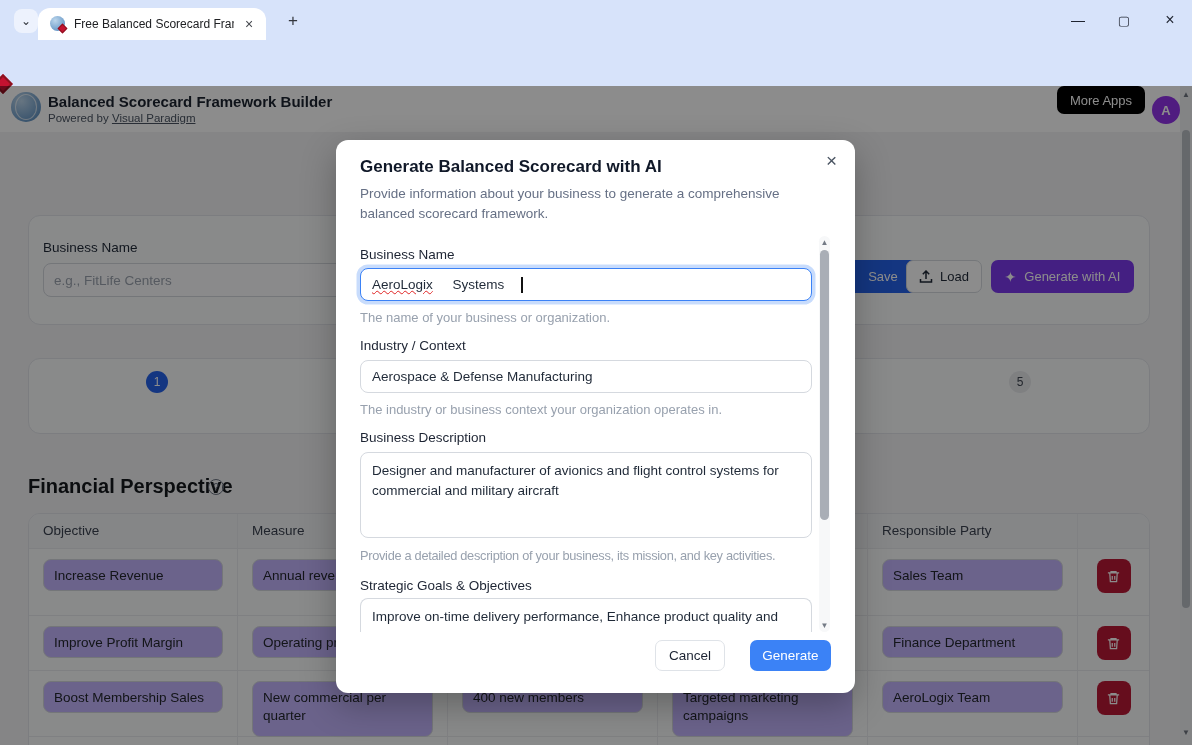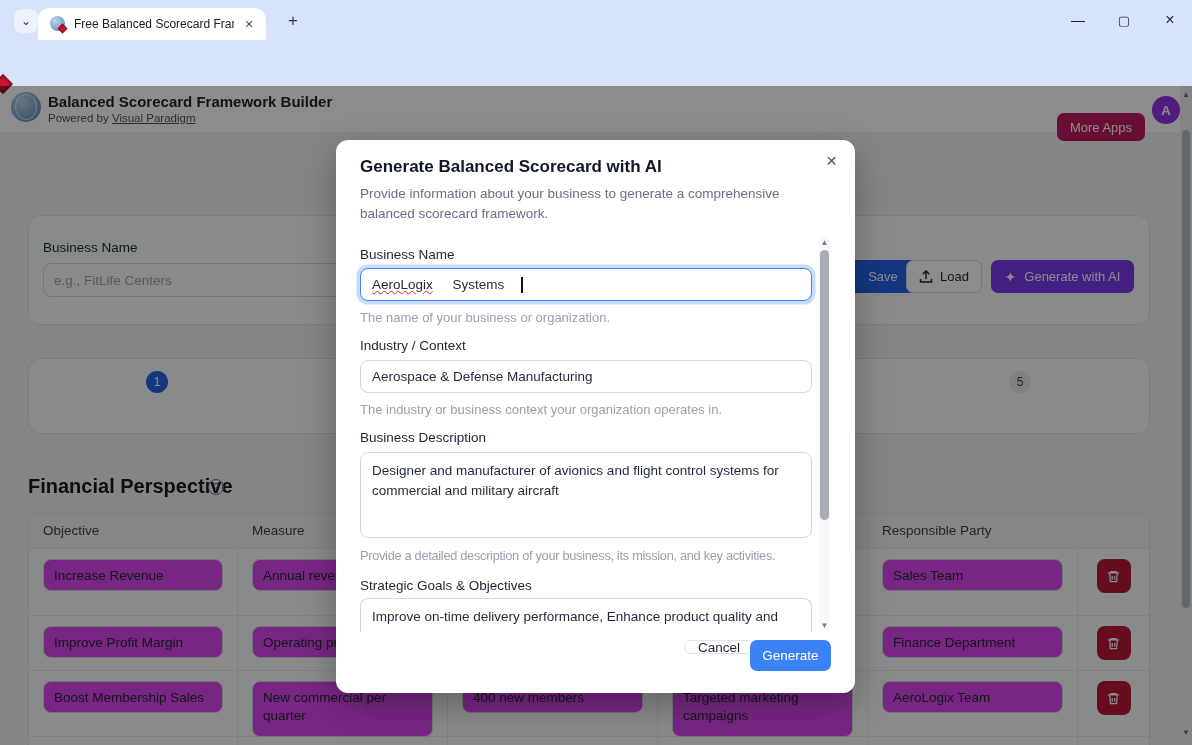--- a/index.html
+++ b/index.html
@@ -56,21 +56,21 @@
   .steplabel { top:402px; font-size:13px; color:#3c434d; white-space:nowrap; transform:translateX(-50%); }
 
   
   .tbl { left:28px; top:513px; width:1122px; height:300px; background:#fafbfc; border:1px solid #e2e4e9; border-radius:12px; overflow:hidden; }
   .trow { display:grid; grid-template-columns:209px 210px 210px 210px 210px 71px; }
   .tcell { border-right:1px solid #e9ebef; padding:10px 14px 0 14px; }
   .tcell:last-child { border-right:none; }
   .thead { height:35px; background:#f2f4f6; border-bottom:1px solid #e7e9ed; }
   .thead .tcell { padding-top:9px; font-size:13.5px; color:#3b4250; }
   .tr { border-bottom:1px solid #e7e9ed; }
-  .cellinput { width:100%; height:32px; border:1px solid #d3d7dd; border-radius:8px; background:#d946ef;
+  .cellinput { width:100%; height:32px; border:1px solid #d3d7dd; border-radius:8px; background:#c4b5fd;
                font-size:13.5px; color:#23272e; padding:7px 10px; line-height:1.35; overflow:hidden; white-space:nowrap; }
   .cellinput.tall { height:56px; white-space:normal; }
   .delbtn { width:34px; height:34px; border-radius:8px; background:#bb1835; display:flex; align-items:center; justify-content:center; }
 
   
   .overlay { left:0; top:86px; width:1192px; height:659px; background:rgba(0,0,0,0.45); z-index:40; }
   .modal { left:336px; top:140px; width:519px; height:553px; background:#ffffff; border-radius:12px;
            box-shadow:0 12px 35px rgba(0,0,0,.28); z-index:60; }
   .m-label { font-size:13.5px; color:#1d2433; }
   .m-help { font-size:13px; color:#98a1ae; }
@@ -159,21 +159,21 @@
   </div>
 
   <div class="abs appheader">
     <span class="abs" style="left:11px;top:6px;">
       <span class="logo"><span class="globe"></span><span class="mer"></span><span class="diamond"></span></span>
     </span>
     <div class="abs" style="left:48px;top:7px;">
       <div class="hdr-title">Balanced Scorecard Framework Builder</div>
       <div class="hdr-sub"><span>Powered by </span><a href="#">Visual Paradigm</a></div>
     </div>
-    <div class="abs btn" style="left:1057px;top:27px;width:88px;height:28px;background:#be185d;color:#fff;">More Apps</div>
+    <div class="abs btn" style="left:1057px;top:0;width:88px;height:28px;background:#000000;color:#fff;">More Apps</div>
     <div class="abs avatar-sm" style="left:1152px;top:10px;width:28px;height:28px;background:#9333ea;">A</div>
   </div>
 
   <div class="abs card" style="left:28px;top:215px;width:1122px;height:110px;">
     <div class="abs field-label" style="left:14px;top:24px;">Business Name</div>
     <input class="abs native" style="left: 14px; top: 47px; width: 796px; height: 34px;" placeholder="e.g., FitLife Centers">
     <div class="abs btn" style="left:812px;top:44px;width:84px;height:33px;background:#2563eb;color:#fff;">Save</div>
     <div class="abs btn" style="left:877px;top:44px;width:76px;height:33px;background:#fff;border:1px solid #d5d9de;color:#1f2937;gap:7px;">
       <span>
           <svg width="14" height="14" viewBox="0 0 14 14" fill="none" stroke="#1f2937" stroke-width="1.5">
@@ -336,17 +336,17 @@
 
     <div class="abs m-label" style="left:24px;top:438px;">Strategic Goals &amp; Objectives</div>
     <div class="abs m-area" style="left:24px;top:458px;width:452px;height:34px;border-bottom:none;border-radius:8px 8px 0 0;overflow:hidden;"><span>Improve on-time delivery performance, Enhance product quality and</span></div>
 
     <div class="abs sb-track" style="left:483px;top:96px;height:396px;">
       <div class="sb-arrow" style="top:2px;">▲</div>
       <div class="sb-thumb" style="top:14px;height:270px;"></div>
       <div class="sb-arrow" style="bottom:2px;">▼</div>
     </div>
 
-    <div class="abs btn" style="left:348px;top:500px;width:70px;height:14px;background:#fff;border:1px solid #dfe3e8;color:#1d2433;font-size:13.5px;">Cancel</div>
+    <div class="abs btn" style="left:319px;top:500px;width:70px;height:31px;background:#fff;border:1px solid #dfe3e8;color:#1d2433;font-size:13.5px;">Cancel</div>
     <div class="abs btn" style="left:414px;top:500px;width:81px;height:31px;background:#3b82f6;color:#fff;font-size:13.5px;">Generate</div>
   </div>
 
 </div>
 
 </body></html>

